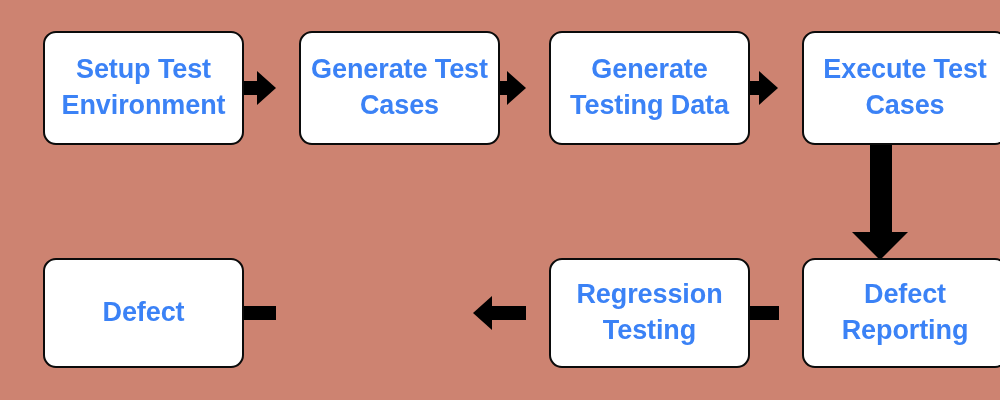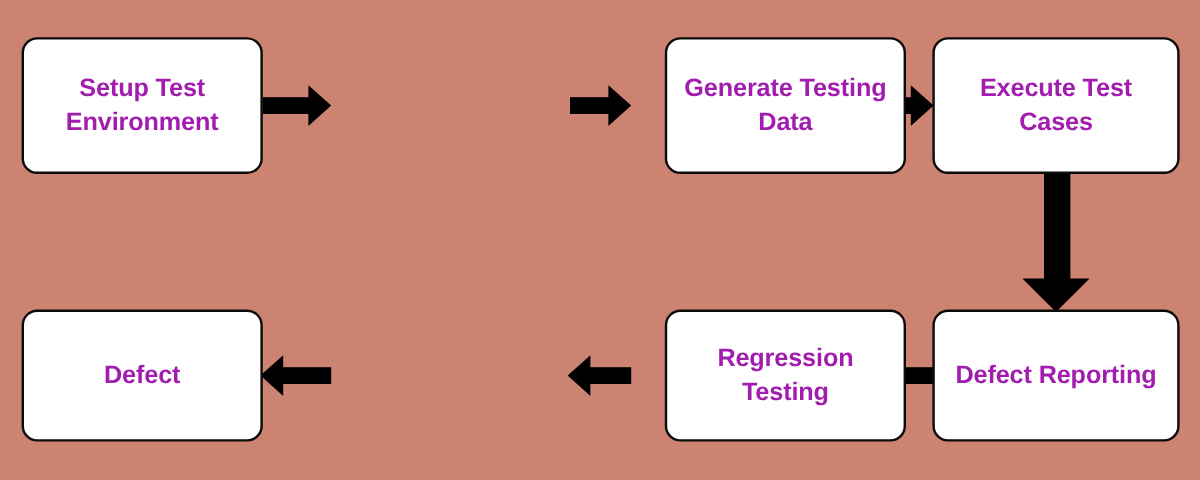--- a/index.html
+++ b/index.html
@@ -21,41 +21,42 @@
   .node {
     position: absolute;
     background: #ffffff;
     border: 2px solid #0b0b0b;
     border-radius: 13px;
     box-sizing: border-box;
     display: flex;
     align-items: center;
     justify-content: center;
     text-align: center;
-    color: #a21caf;
+    color: #3b82f6;
     font-weight: bold;
-    font-size: 21px;
+    font-size: 27px;
     line-height: 1.32;
     letter-spacing: -0.1px;
     padding: 4px 10px;
     z-index: 2;
+    margin-left: 25px;
   }
   .node .label {
     display: block;
     width: 100%;
   }
 
   
   .r1 { top: 31px; height: 114px; }
   
   .r2 { top: 258px; height: 110px; }
 
   .c1 { left: 18px;  width: 201px; }
   .c2 { left: 274px; width: 201px; }
-  .c3 { left: 554px; width: 201px; }
+  .c3 { left: 524px; width: 201px; }
   .c4 { left: 777px; width: 206px; }
 
   
   .arrow-h {
     position: absolute;
     height: 34px;
     z-index: 1;
   }
   .arrow-h .shaft {
     position: absolute;
@@ -113,20 +114,23 @@
 </style>
 </head>
 <body>
 
 <div id="canvas">
 
   <div class="node r1 c1">
     <span class="label">Setup Test Environment</span>
   </div>
 
+  <div class="node r1 c2">
+    <span class="label">Generate Test Cases</span>
+  </div>
 
   <div class="node r1 c3">
     <span class="label">Generate Testing Data</span>
   </div>
 
   <div class="node r2 c4">
     <span class="label">Defect Reporting</span>
   </div>
 
   <div class="node r1 c4">

